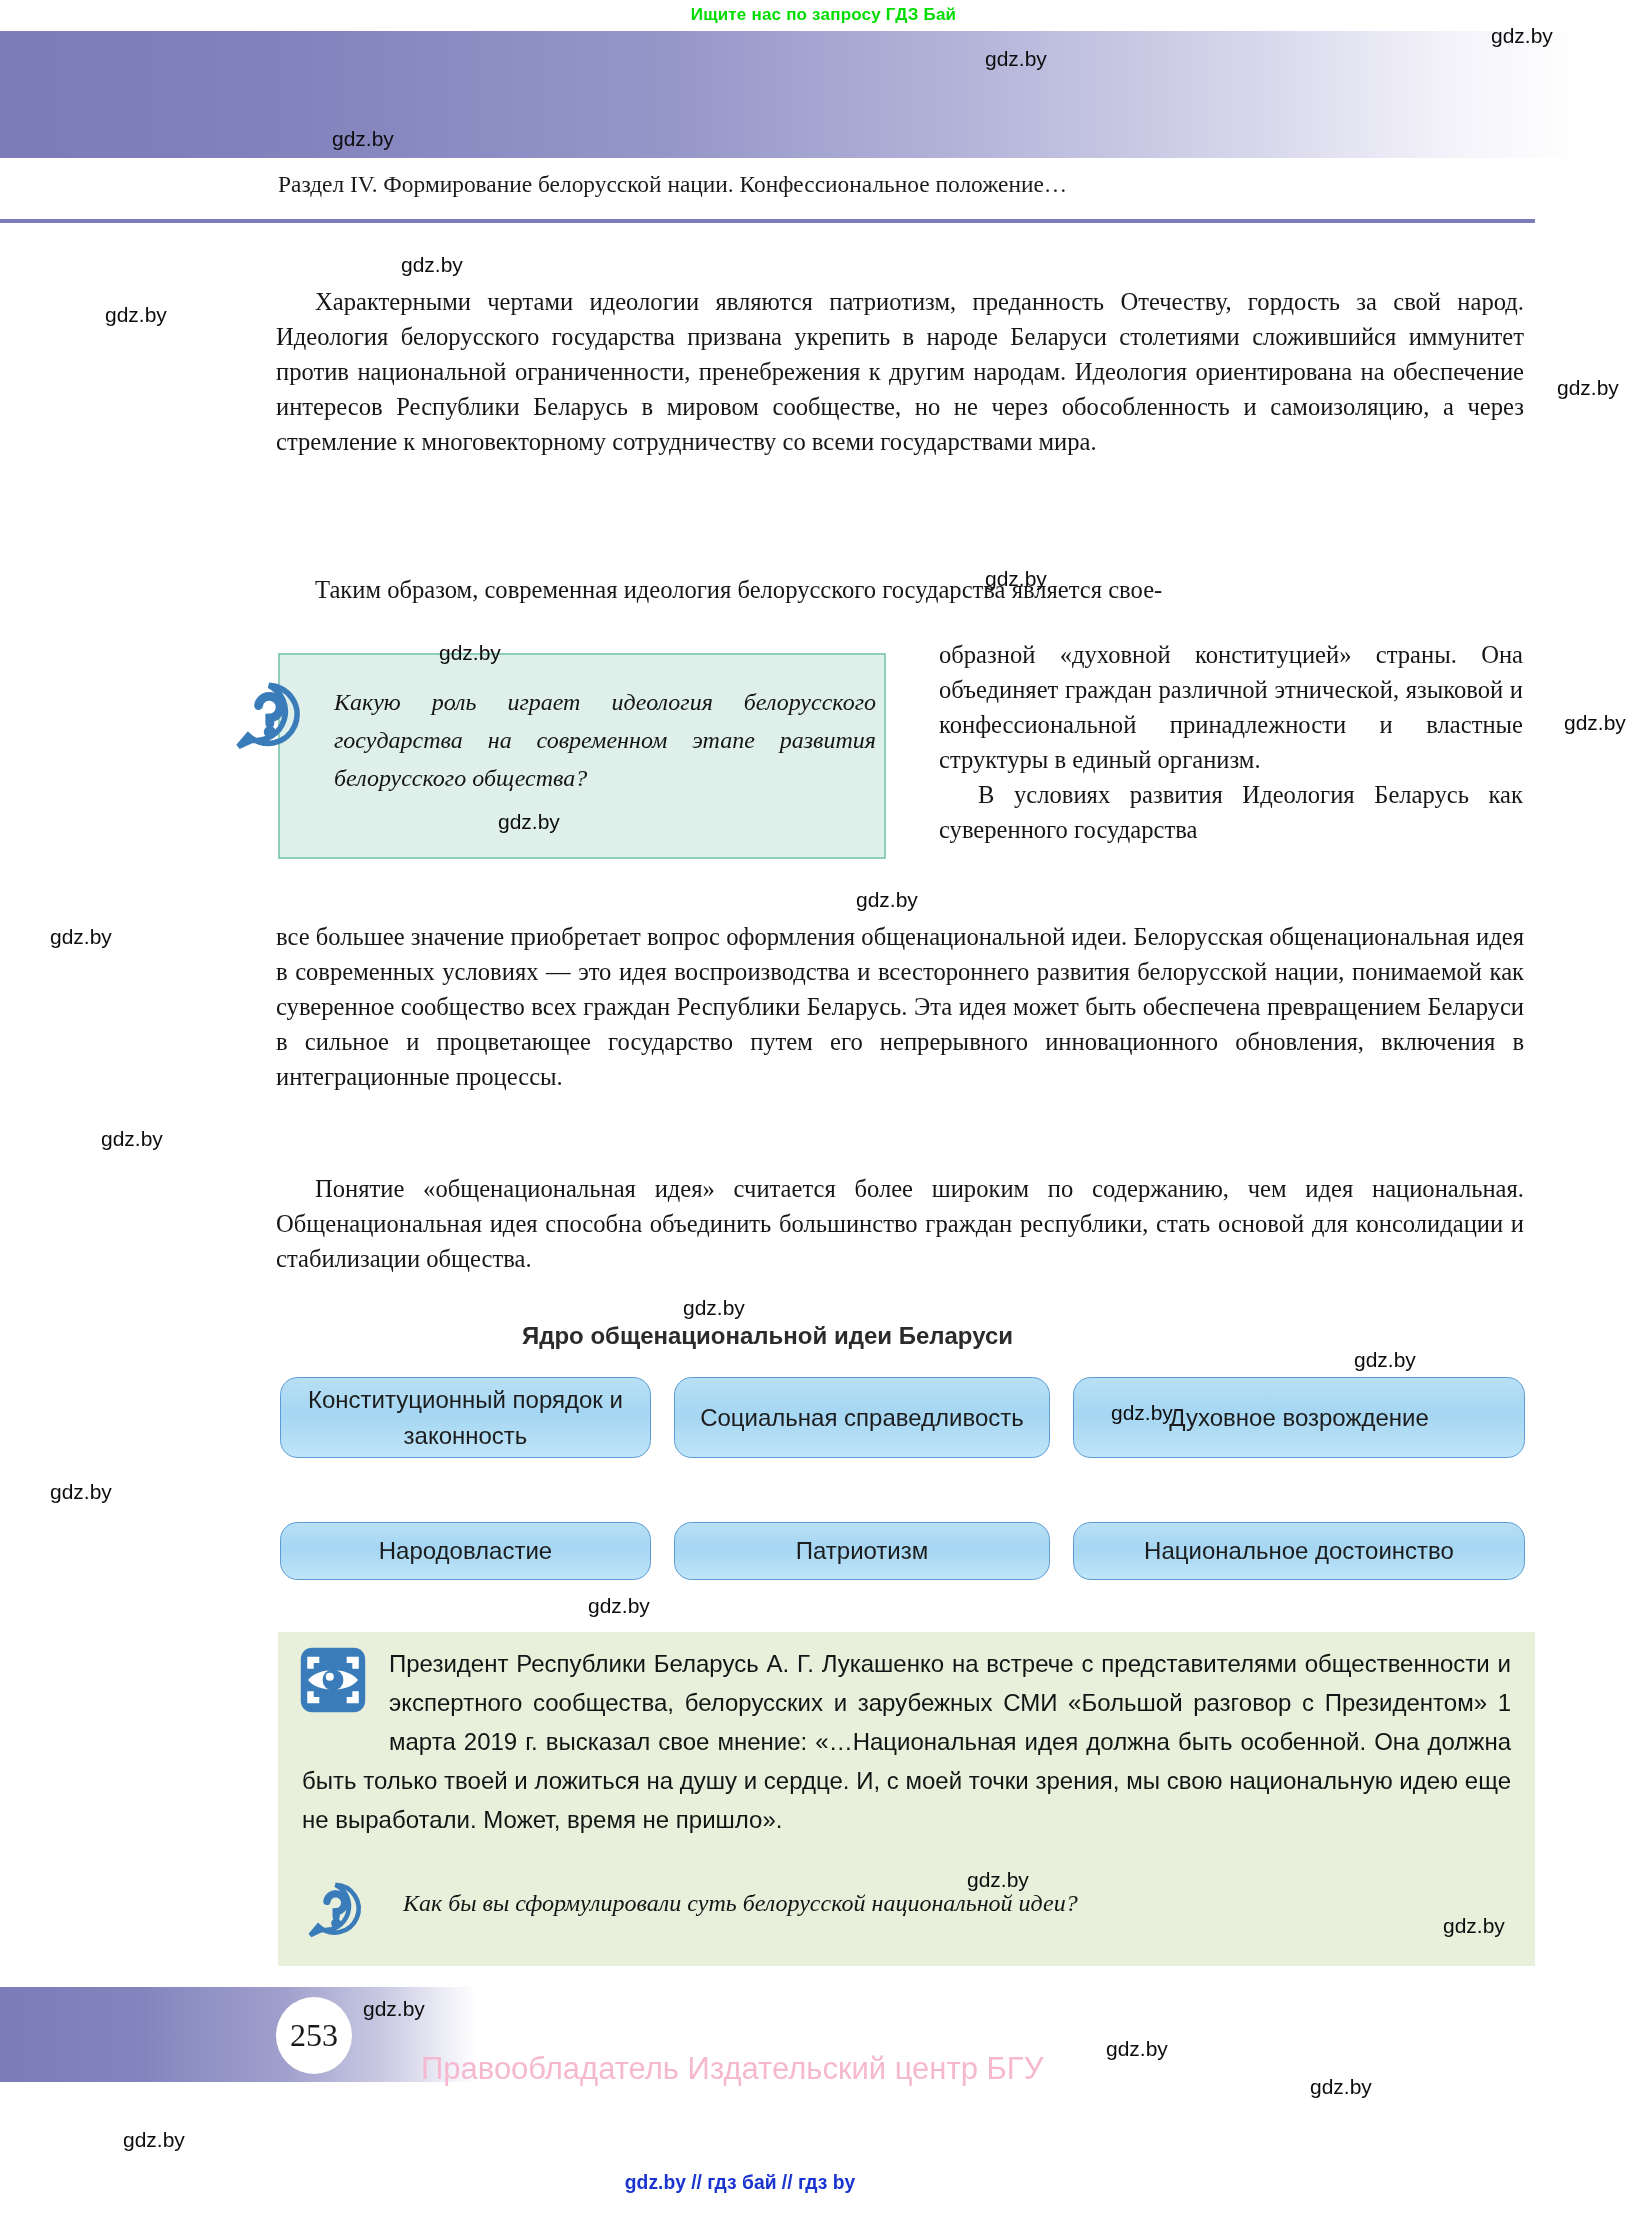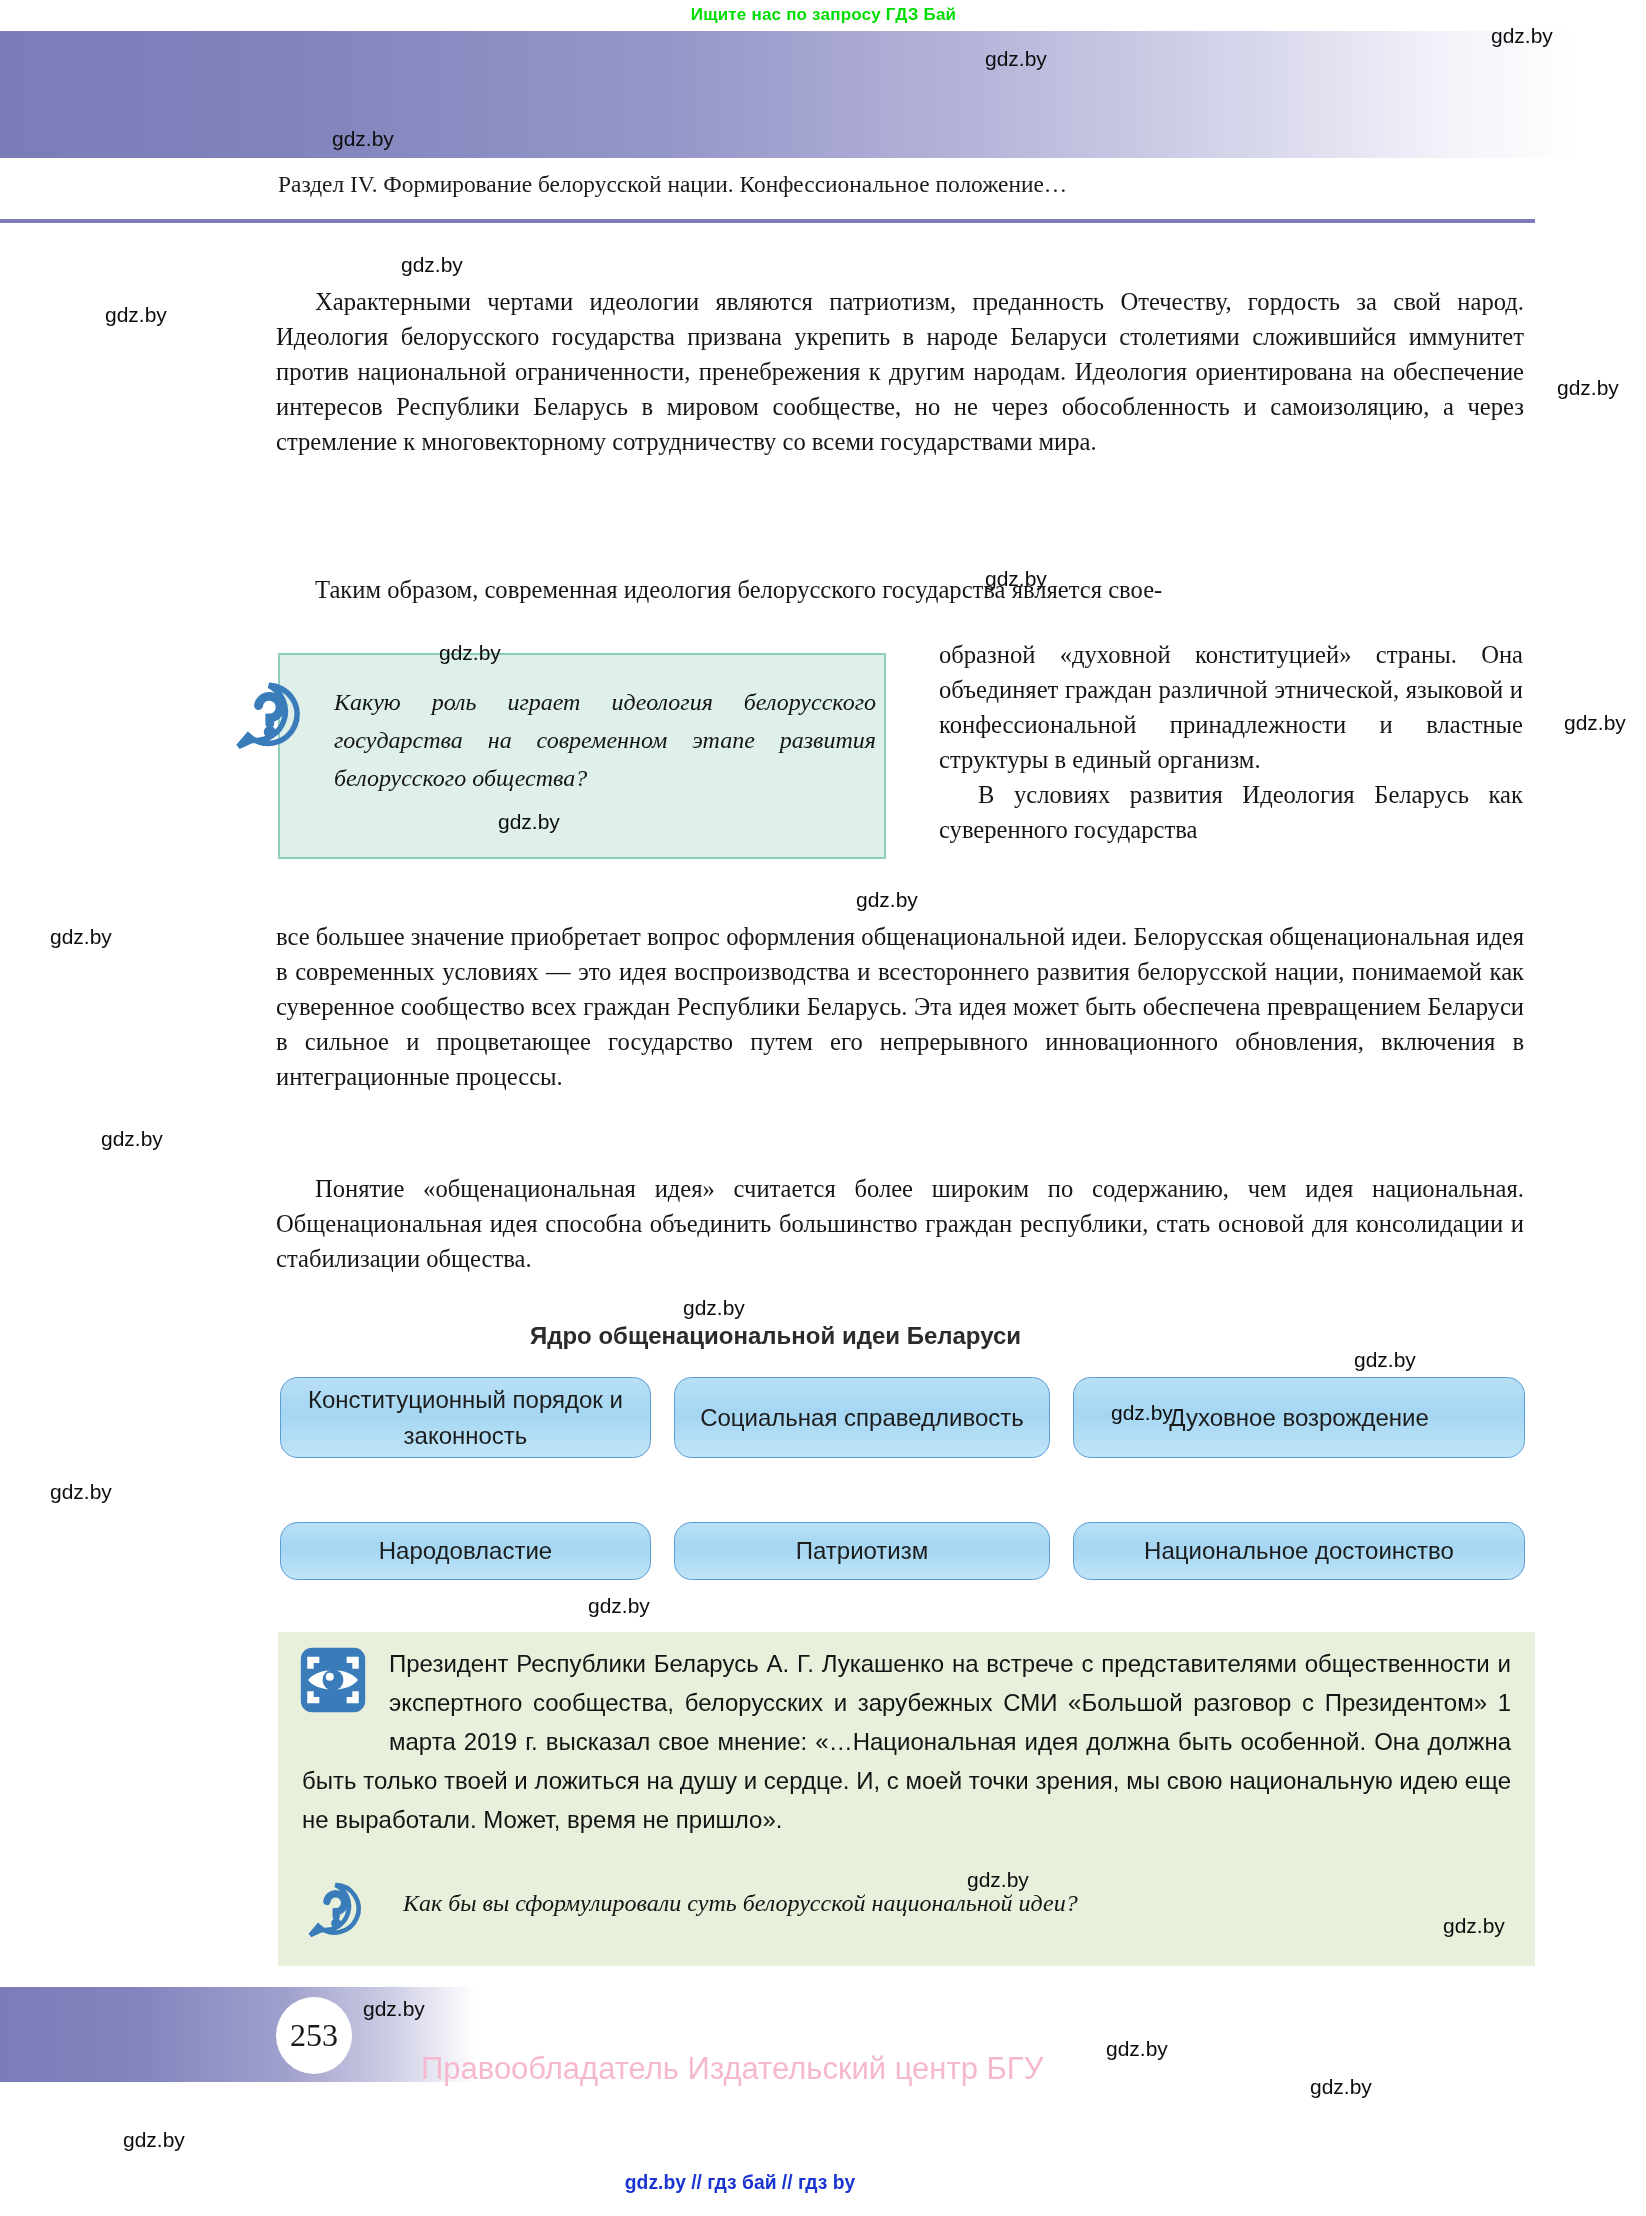--- a/index.html
+++ b/index.html
@@ -121,21 +121,21 @@
   }
   .q-icon-wrap {
     position: absolute;
     top: 679px; left: 232px;
     width: 74px; height: 74px;
   }
 
   
   .diagram-title {
     position: absolute;
-    top: 1322px; left: 8px;
+    top: 1322px; left: 0;
     width: 1535px;
     text-align: center;
     font-family: "Liberation Sans", "DejaVu Sans", sans-serif;
     font-weight: bold;
     font-size: 24px;
     color: #2b2b2b;
   }
   .dia-row {
     position: absolute;
     left: 280px;

